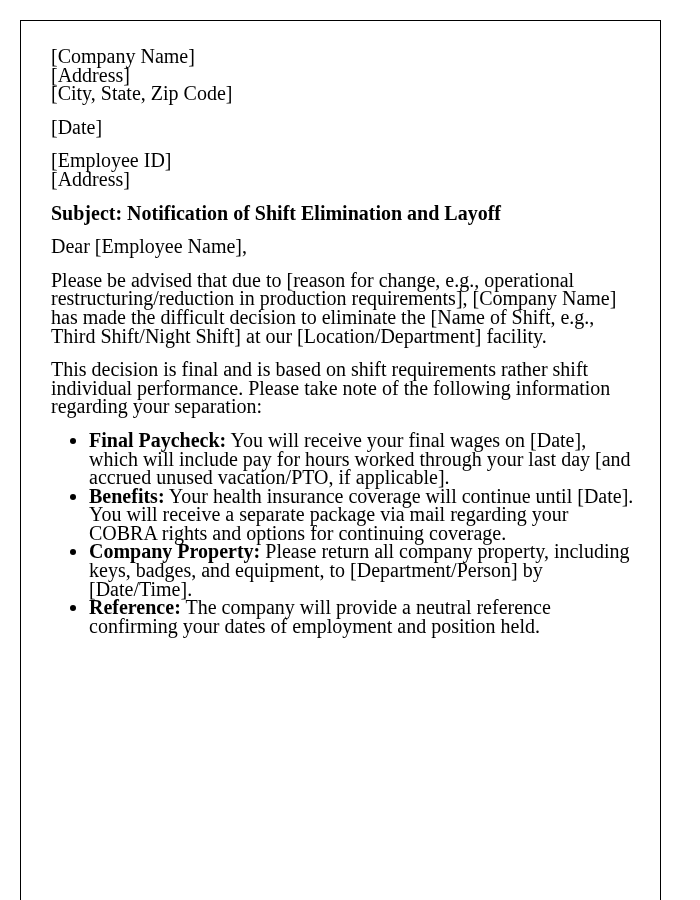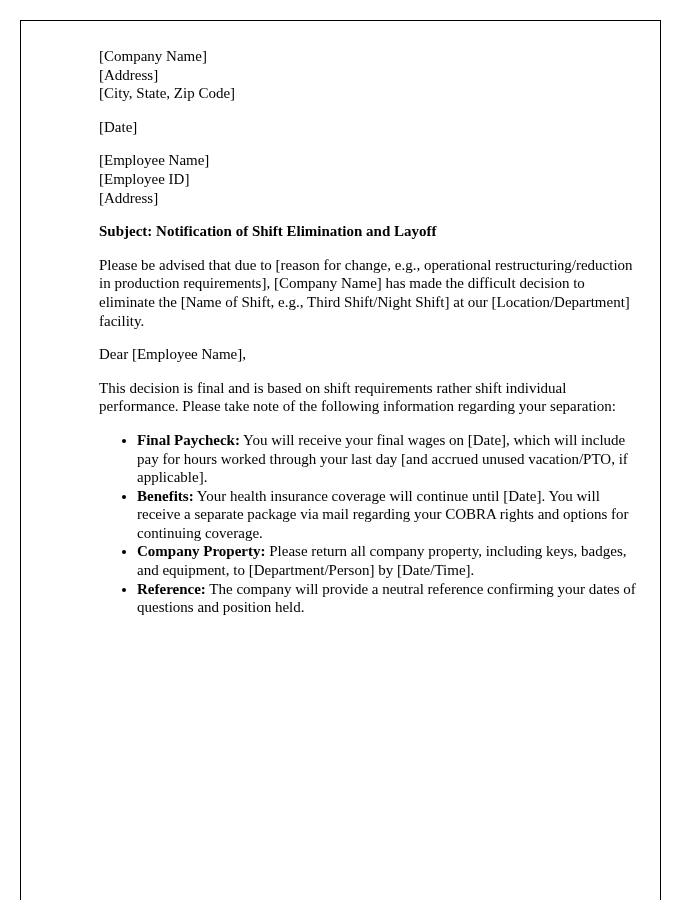--- a/index.html
+++ b/index.html
@@ -22,23 +22,22 @@
     position: absolute;
     left: 20px;
     top: 20px;
     width: 641px;
     height: 1060px; 
     border: 1px solid #000000;
     box-sizing: border-box;
     padding: 26px 22px 20px 30px;
   }
   .letter-body {
-    font-size: 15px;
+    font-size: 20px;
     line-height: 18.6px;
-    margin-left: 48px;
   }
   .block { margin: 0 0 15px 0; }
   .line { margin: 0; padding: 0; }
   p.para { margin: 0 0 15px 0; }
   .subject { font-weight: bold; }
   ul.bullet-list {
     margin: 0 0 15px 0;
     padding-left: 38px;
     list-style-type: disc;
   }
@@ -58,50 +57,49 @@
         <div class="line">[Company Name]</div>
         <div class="line">[Address]</div>
         <div class="line">[City, State, Zip Code]</div>
       </div>
 
       <div class="block">
         <div class="line">[Date]</div>
       </div>
 
       <div class="block">
-        <div class="line">[Employee Name]</div>
         <div class="line">[Employee ID]</div>
         <div class="line">[Address]</div>
       </div>
 
       <p class="para subject">Subject: Notification of Shift Elimination and Layoff</p>
 
+      <p class="para">Dear [Employee Name],</p>
+
       <p class="para">Please be advised that due to [reason for change, e.g., operational restructuring/reduction in production requirements], [Company Name] has made the difficult decision to eliminate the [Name of Shift, e.g., Third Shift/Night Shift] at our [Location/Department] facility.</p>
-
-      <p class="para">Dear [Employee Name],</p>
 
 
       <p class="para">This decision is final and is based on shift requirements rather shift individual performance. Please take note of the following information regarding your separation:</p>
 
       <ul class="bullet-list">
         <li>
           <span class="bullet-label">Final Paycheck:</span>
           <span>You will receive your final wages on [Date], which will include pay for hours worked through your last day [and accrued unused vacation/PTO, if applicable].</span>
         </li>
         <li>
           <span class="bullet-label">Benefits:</span>
           <span>Your health insurance coverage will continue until [Date]. You will receive a separate package via mail regarding your COBRA rights and options for continuing coverage.</span>
         </li>
         <li>
           <span class="bullet-label">Company Property:</span>
           <span>Please return all company property, including keys, badges, and equipment, to [Department/Person] by [Date/Time].</span>
         </li>
         <li>
           <span class="bullet-label">Reference:</span>
-          <span>The company will provide a neutral reference confirming your dates of questions and position held.</span>
+          <span>The company will provide a neutral reference confirming your dates of employment and position held.</span>
         </li>
       </ul>
 
 
 
 
     </div>
   </div>
 </div>
 

